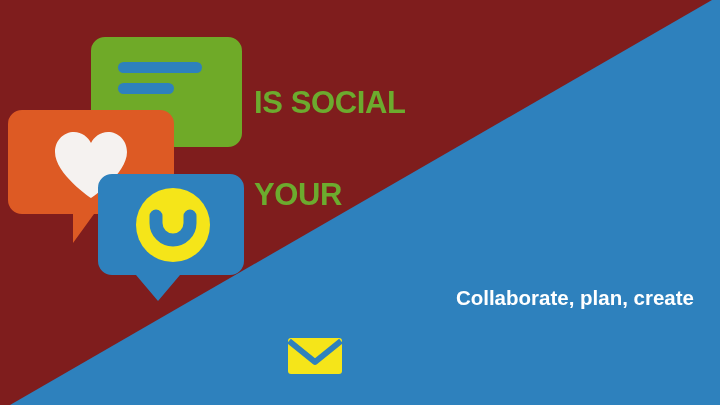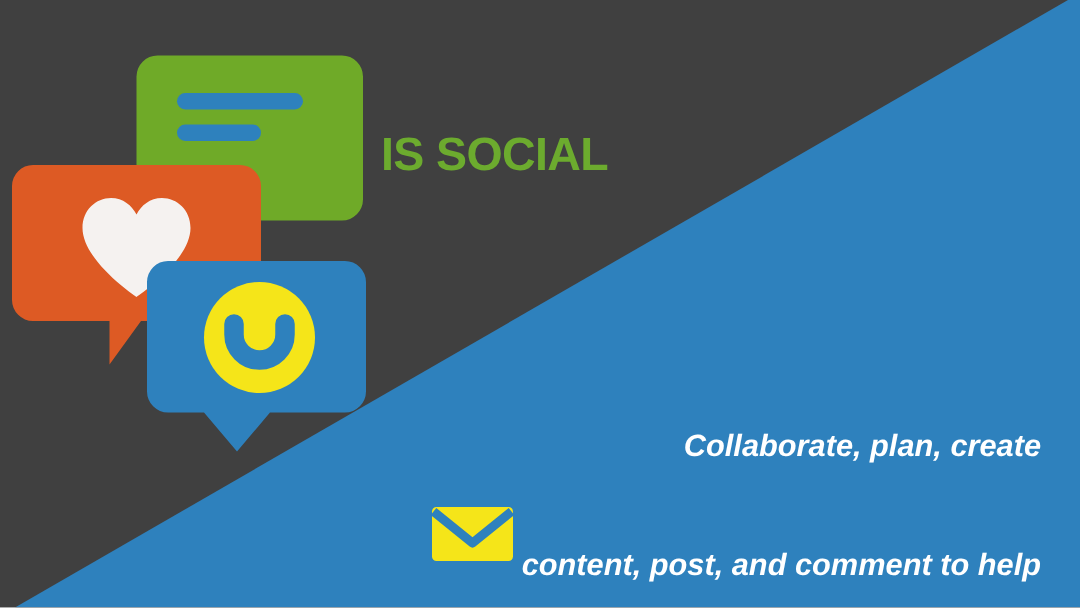--- a/index.html
+++ b/index.html
@@ -5,21 +5,21 @@
   html, body {
     margin: 0;
     padding: 0;
     background: #ffffff;
   }
   #poster {
     position: relative;
     width: 720px;
     height: 405px;
     overflow: hidden;
-    background: #404040;
+    background: #7f1d1d;
     font-family: "Liberation Sans", sans-serif;
   }
   
   .bg-triangle {
     position: absolute;
     left: 0; top: 0;
     width: 720px; height: 405px;
     z-index: 1;
   }
   
@@ -59,21 +59,21 @@
     z-index: 4;
     width: 420px;
     color: #ffffff;
     font-family: "Liberation Sans", sans-serif;
     font-weight: bold;
     font-size: 20.5px;
     line-height: 1.285;
     text-align: right;
     white-space: pre;
   }
-  .body-copy .bc-line { display: block; font-style: italic; }
+  .body-copy .bc-line { display: block; }
 
   
   .envelope {
     position: absolute;
     left: 287px;
     top: 336px;
     width: 56px;
     height: 40px;
     z-index: 5;
   }
@@ -105,26 +105,26 @@
       <g>
         <path d="M104,152 h118 a14,14 0 0 1 14,14 v73 a14,14 0 0 1 -14,14 h-50 l-22,26 -22,-26 h-24 a14,14 0 0 1 -14,-14 v-73 a14,14 0 0 1 14,-14 z" fill="#2E81BD"></path>
         <circle cx="165" cy="203" r="37" fill="#F5E519"></circle>
         <path d="M148,194 v7 a17,17 0 0 0 34,0 v-7" fill="none" stroke="#2E81BD" stroke-width="13" stroke-linecap="round"></path>
       </g>
     </svg>
   </div>
 
   <div class="headline">
     <span class="hl-line">IS SOCIAL</span>
+    <span class="hl-line">YOUR</span>
     
   </div>
 
   <div class="body-copy">
     <span class="bc-line">Collaborate, plan, create</span>
-    <span class="bc-line">content, post, and comment to help</span>
     
     
     
   </div>
 
   <div class="envelope">
     <svg width="56" height="40" viewBox="0 0 56 40" aria-hidden="true">
       <rect x="1" y="2" width="54" height="36" rx="3" fill="#F5E519"></rect>
       <path d="M2,5 L28,26 L54,5" fill="none" stroke="#2E81BD" stroke-width="6" stroke-linejoin="round"></path>
     </svg>

